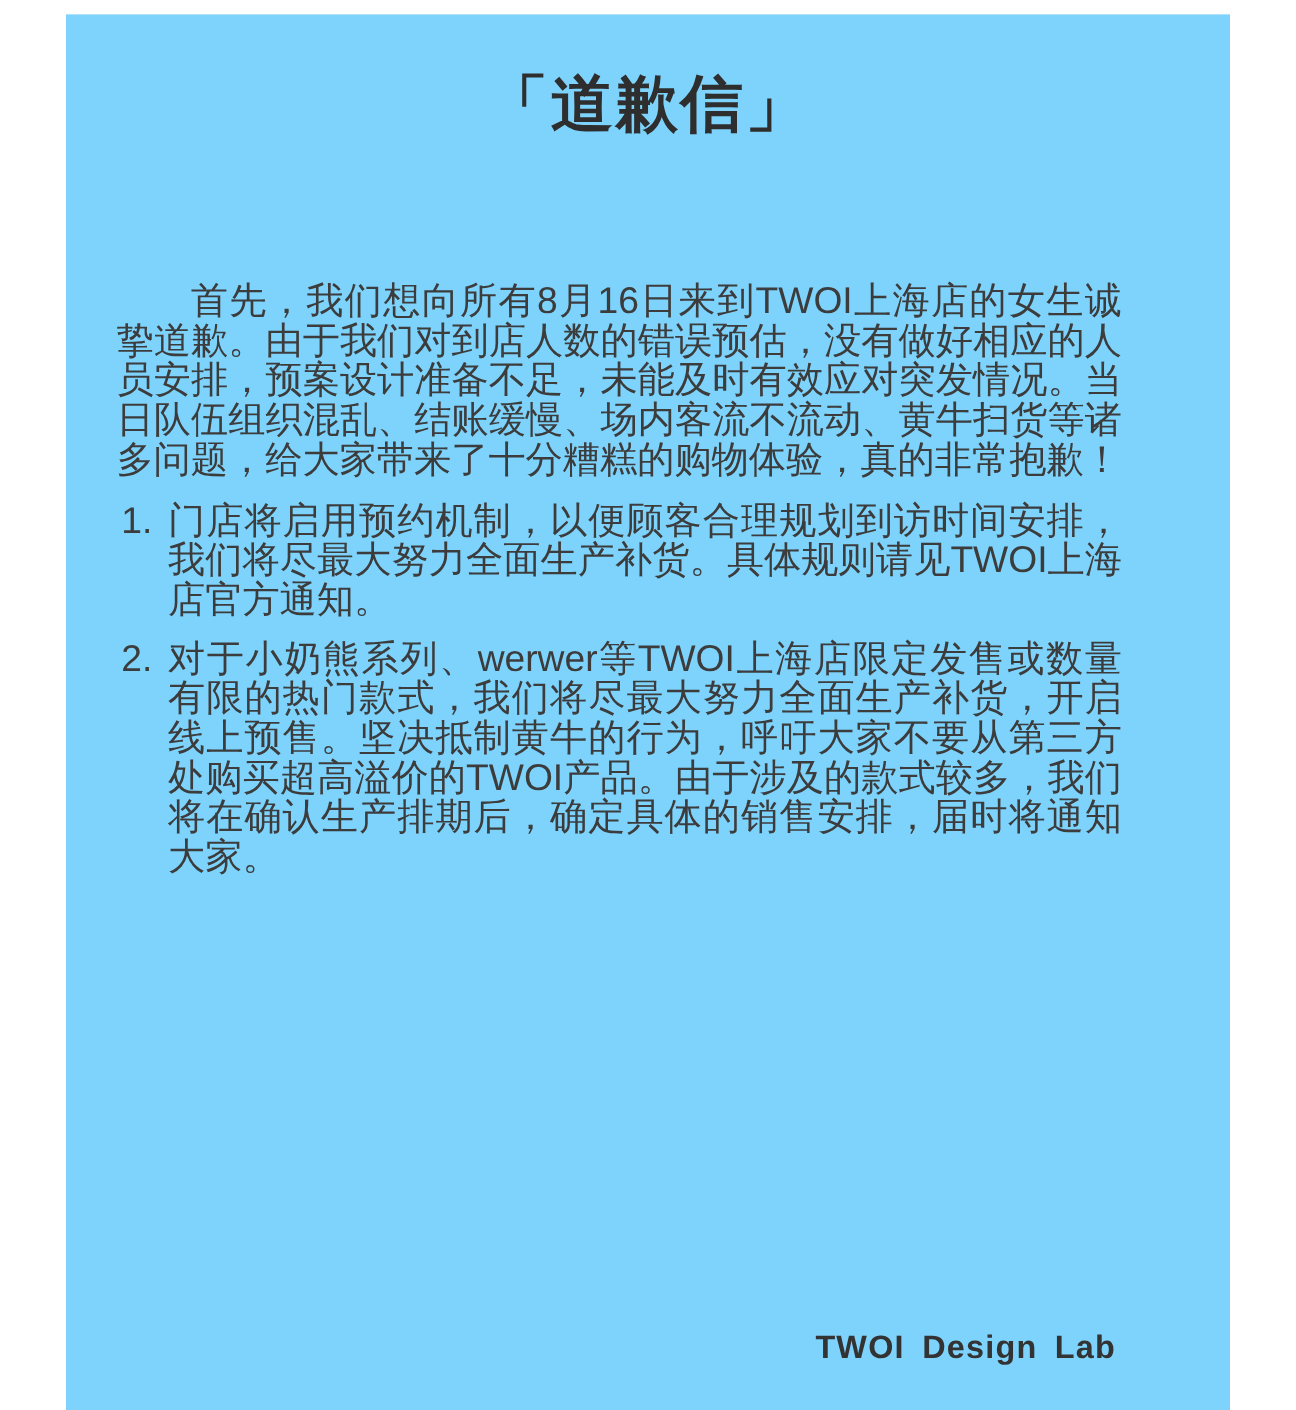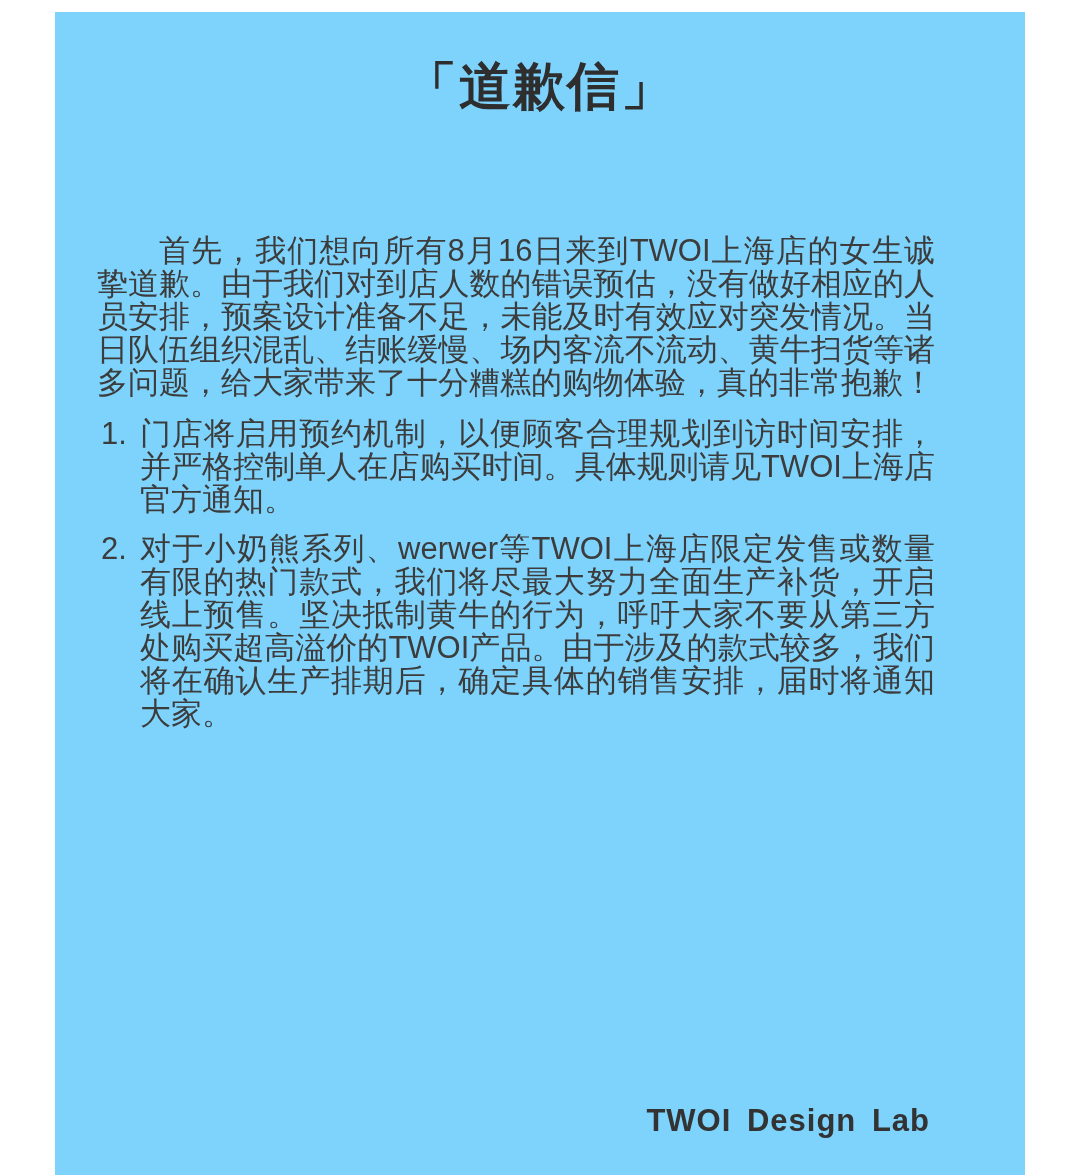--- a/index.html
+++ b/index.html
@@ -60,21 +60,21 @@
     padding-left: 4px;
     box-sizing: border-box;
   }
   .list-item .item-text {
     flex: 1;
   }
   .signature {
     position: absolute;
     right: 95px;
     bottom: 48px;
-    font-size: 31px;
+    font-size: 27px;
     font-weight: 800;
     letter-spacing: 1px;
     word-spacing: 6px;
     color: #333333;
   }
 </style>
 </head>
 <body>
 
 <div class="page">
@@ -86,21 +86,21 @@
   <div class="content">
 
     <p class="para para-1">首先，我们想向所有8月16日来到TWOI上海店的女生诚挚道歉。由于我们对到店人数的错误预估，没有做好相应的人员安排，预案设计准备不足，未能及时有效应对突发情况。当日队伍组织混乱、结账缓慢、场内客流不流动、黄牛扫货等诸多问题，给大家带来了十分糟糕的购物体验，真的非常抱歉！</p>
 
 
 
     <div class="numbered-list">
 
       <div class="list-item">
         <span class="num">1.</span>
-        <span class="item-text">门店将启用预约机制，以便顾客合理规划到访时间安排，并严格控制单人在店购买时间。具体规则请见TWOI上海店官方通知。</span>
+        <span class="item-text">门店将启用预约机制，以便顾客合理规划到访时间安排，我们将尽最大努力全面生产补货。具体规则请见TWOI上海店官方通知。</span>
       </div>
 
       <div class="list-item">
         <span class="num">2.</span>
         <span class="item-text">对于小奶熊系列、werwer等TWOI上海店限定发售或数量有限的热门款式，我们将尽最大努力全面生产补货，开启线上预售。坚决抵制黄牛的行为，呼吁大家不要从第三方处购买超高溢价的TWOI产品。由于涉及的款式较多，我们将在确认生产排期后，确定具体的销售安排，届时将通知大家。</span>
       </div>
 
     </div>
 
   </div>

